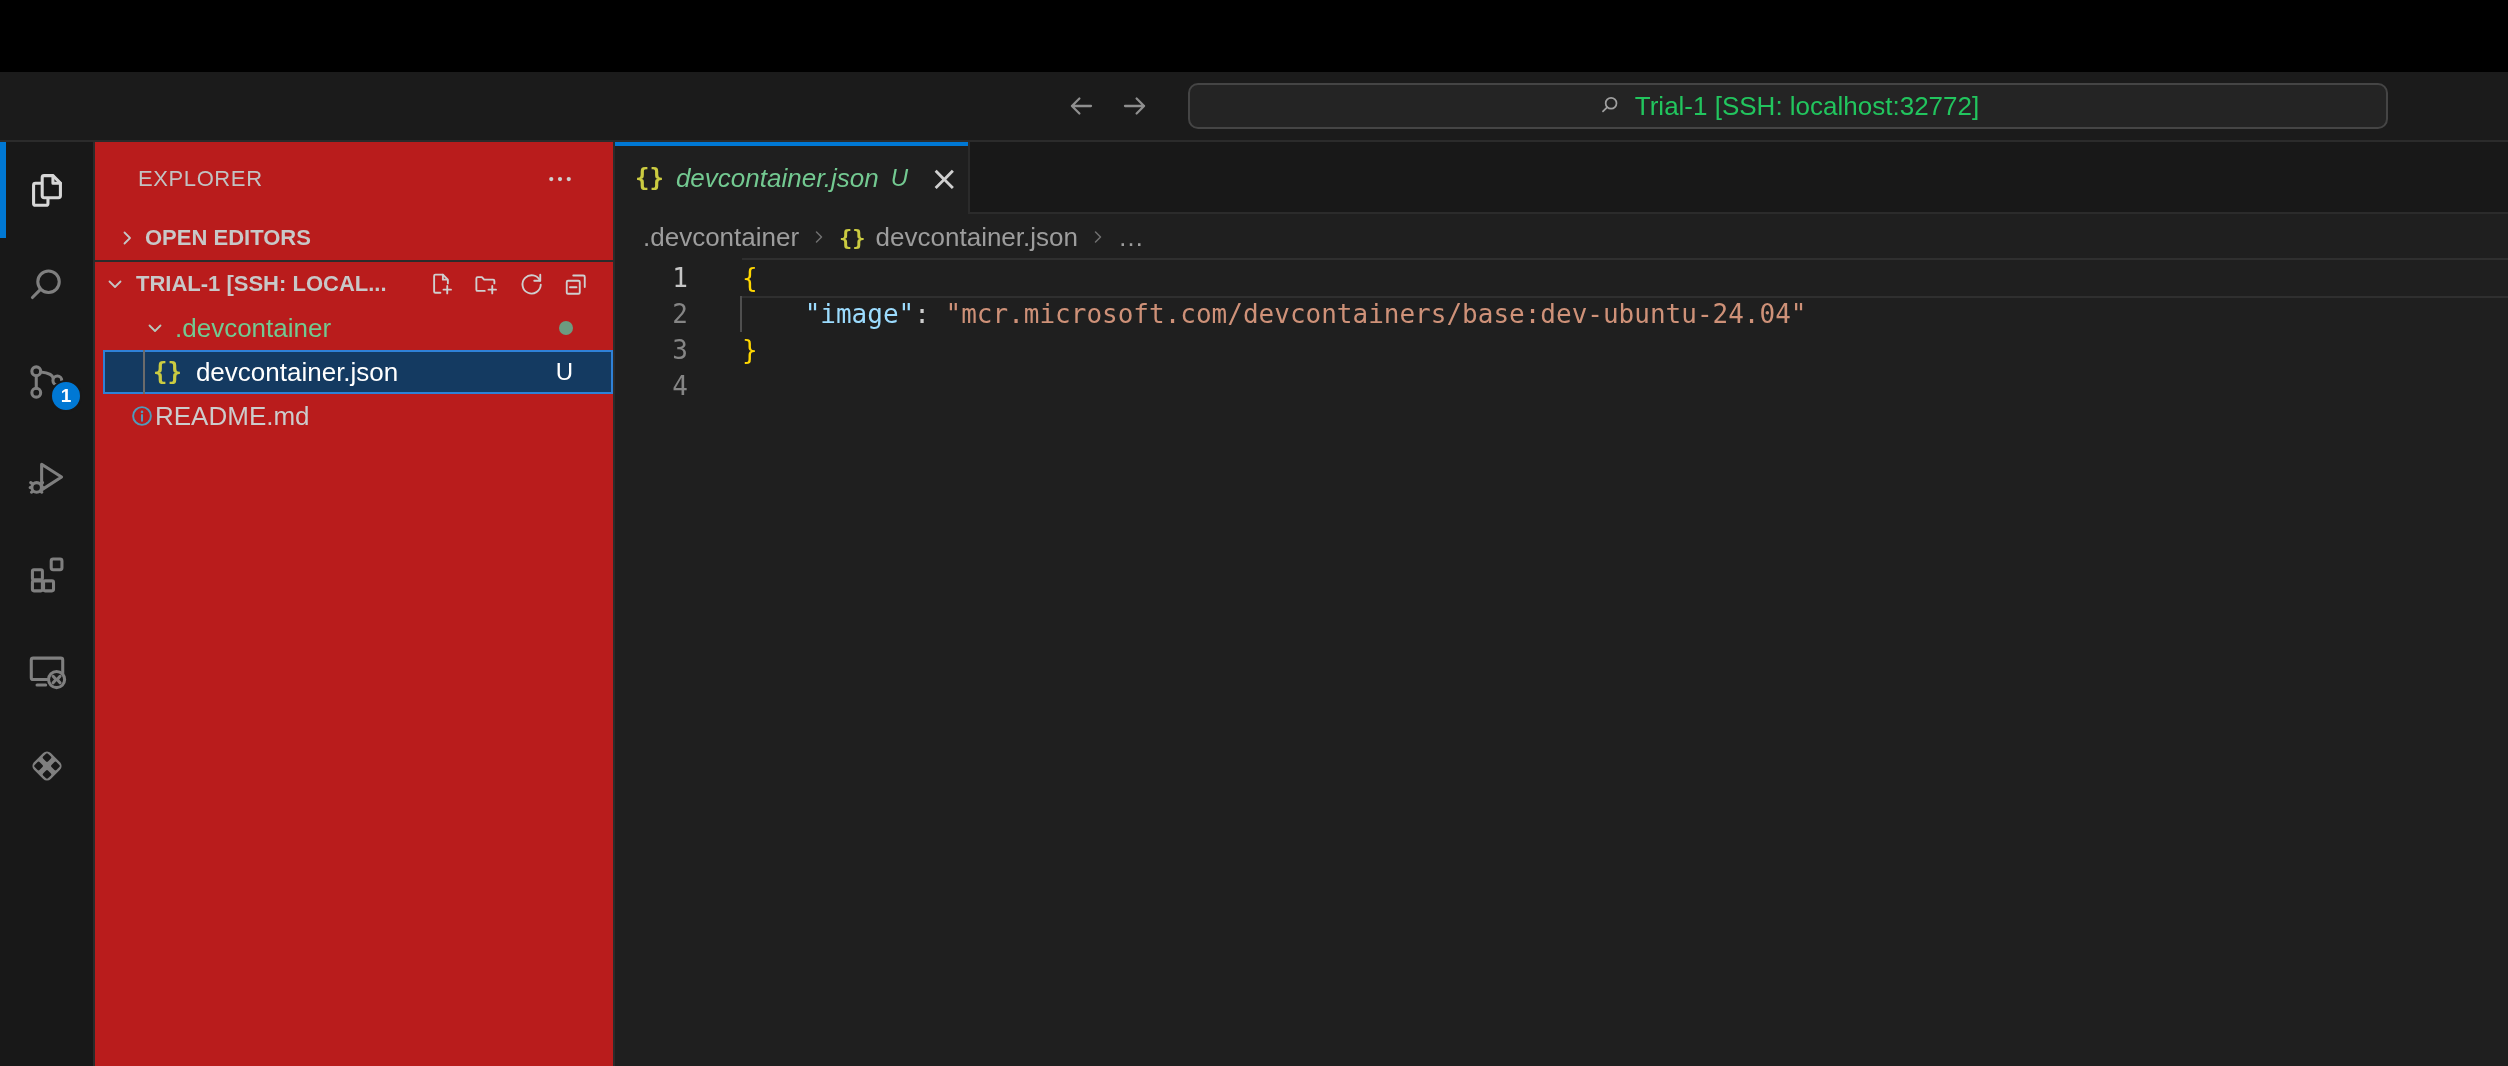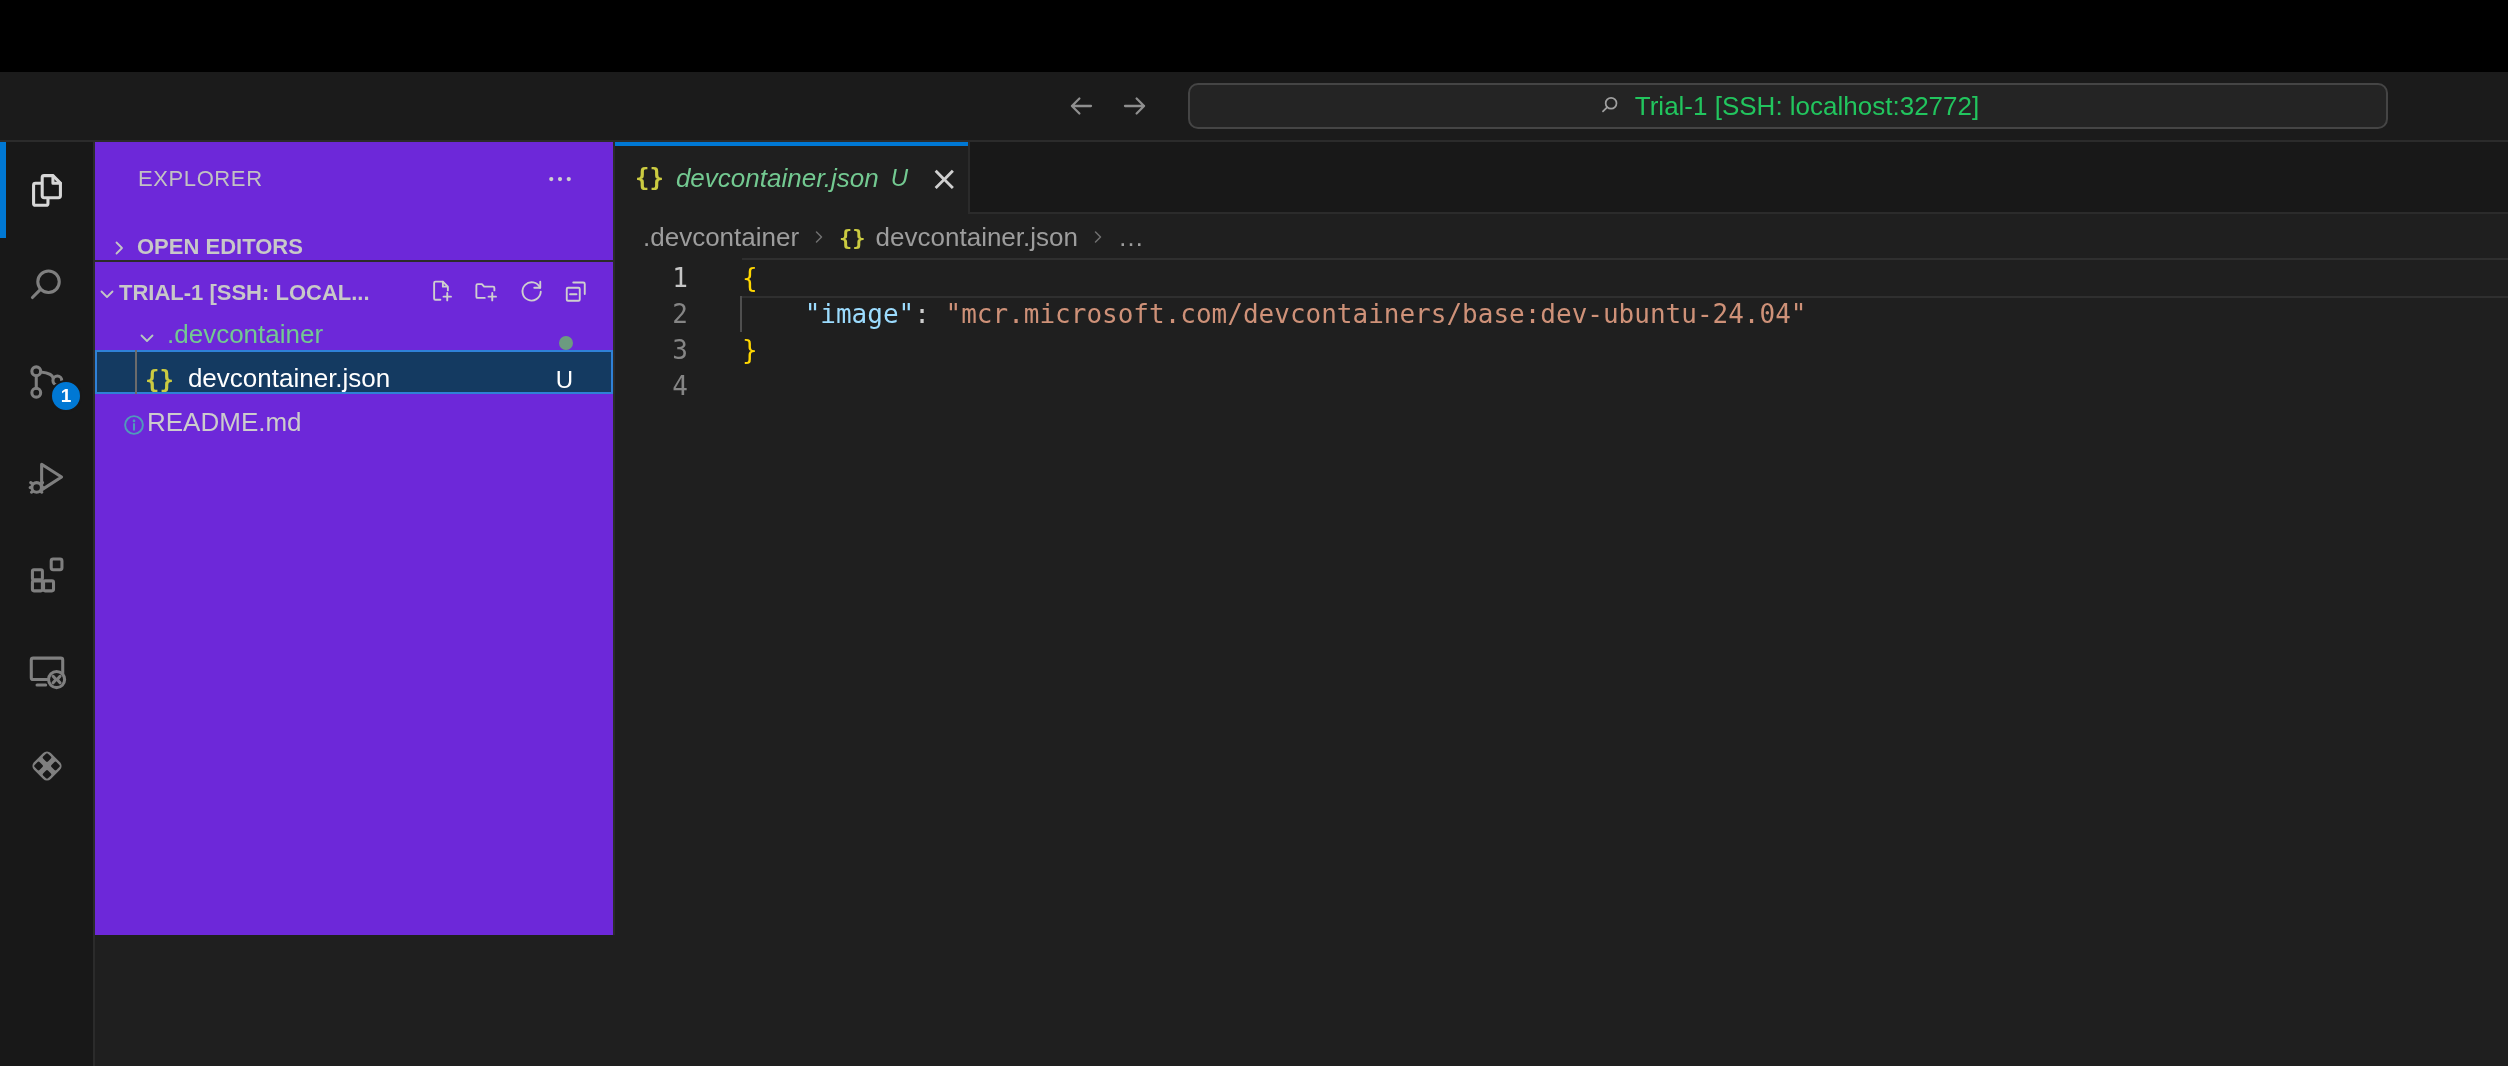--- a/index.html
+++ b/index.html
@@ -24,31 +24,31 @@
                  border-right:2px solid #2b2b2b; }
   .ab-item { position:relative; width:93px; height:96px; display:flex; align-items:center;
              justify-content:center; color:#7f7f7f; cursor:pointer; }
   .ab-item.active { color:#d7d7d7; }
   .ab-item.active .ab-indicator { position:absolute; left:0; top:0; width:6px; height:96px; background:#0078d4; }
   .ab-badge { position:absolute; right:11px; bottom:18px; min-width:32px; height:32px; border-radius:16px;
               background:#0078d4; color:#fff; font-size:19px; font-weight:bold;
               display:flex; align-items:center; justify-content:center; border:2px solid #181818; }
 
   
-  #sidebar { left:95px; top:142px; width:520px; height:793px; background:#6d28d9;
+  #sidebar { left:95px; top:142px; width:520px; height:924px; background:#b91c1c;
              border-right:2px solid #2b2b2b; color:#cccccc; }
   #sb-header { height:74px; display:flex; align-items:center; padding-left:43px; }
   #sb-title { font-size:22px; color:#c2c2c2; letter-spacing:0.6px; }
   #sb-more { margin-left:auto; margin-right:38px; background:none; border:none; cursor:pointer; height:30px; }
-  .sb-row { height:44px; display:flex; align-items:flex-end; font-size:26px; position:relative; cursor:pointer; }
+  .sb-row { height:44px; display:flex; align-items:center; font-size:26px; position:relative; cursor:pointer;margin-left:8px; }
   .sb-row .chev { flex:0 0 auto; display:flex; }
   .sb-bold { font-size:22px; font-weight:bold; color:#c8c8c8; }
   #row-open-editors { padding-left:12px; gap:6px; }
   .section-divider { height:2px; background:#2b2b2b; }
-  #row-workspace { gap:0; }
+  #row-workspace { gap:9px; }
   #ws-actions { margin-left:auto; margin-right:22px; display:flex; gap:15px; }
   .ws-act { background:none; border:none; cursor:pointer; height:30px; padding:0; }
   #row-folder { padding-left:40px; gap:8px; }
   .green { color:#73c991; }
   #git-dot { margin-left:auto; margin-right:40px; width:14px; height:14px; border-radius:50%; background:#6c9b80; }
   #row-file-selected { padding-left:50px; background:#143a61; box-shadow:inset 0 0 0 2px #2f81d7; color:#ffffff; }
   #tree-indent-guide { position:absolute; left:40px; top:0; bottom:0; width:2px; background:#6b6b6b; }
   .json-glyph { font-family:"DejaVu Sans Mono", monospace; font-weight:bold; font-size:24px; color:#cbcb41; }
   #row-file-selected .file-label { margin-left:14px; }
   #badge-u { margin-left:auto; margin-right:40px; font-size:24px; color:#ffffff; }

